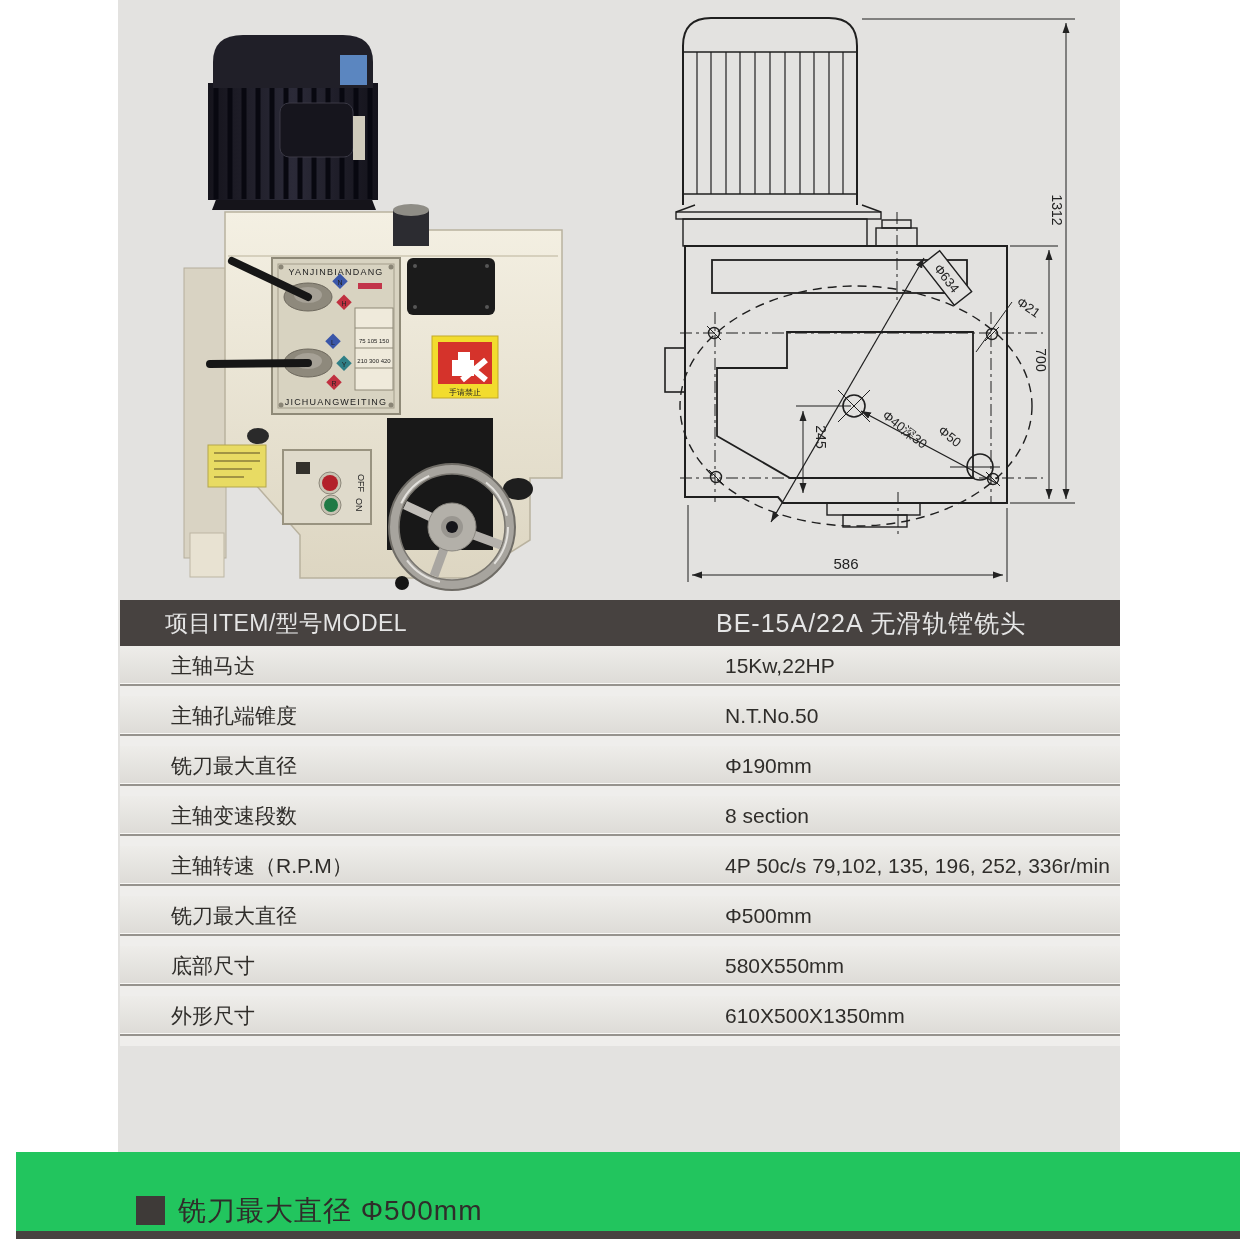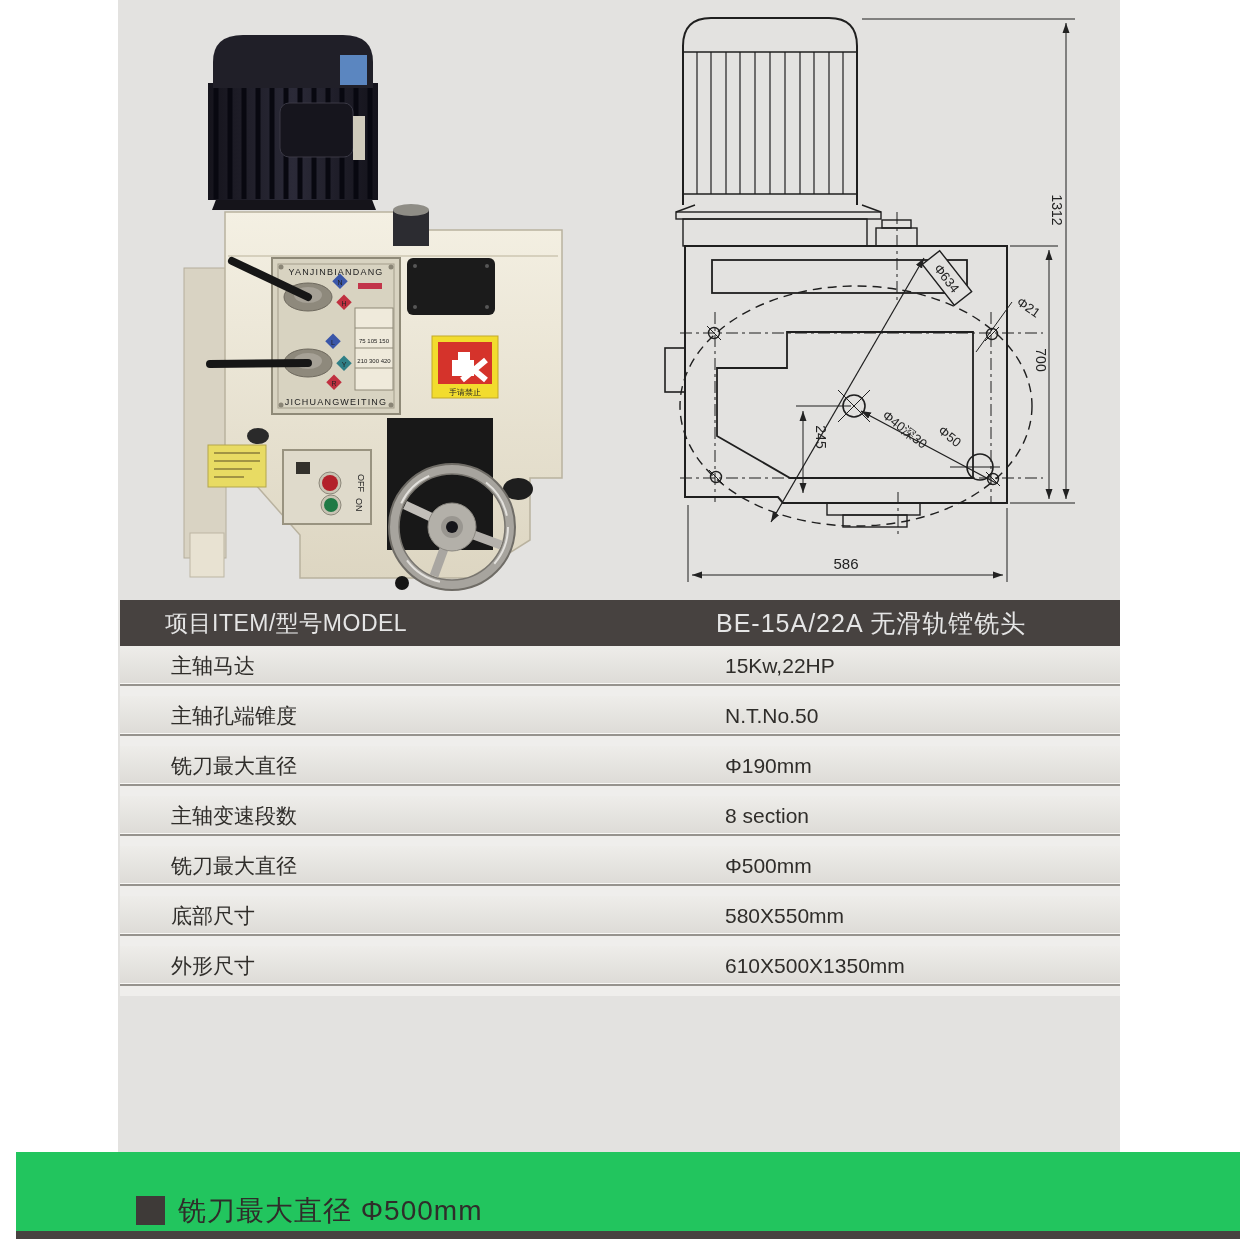--- a/index.html
+++ b/index.html
@@ -312,20 +312,26 @@
     </div>
   </div>
 
   <div class="row">
     <div class="band">
       <span class="row-label">主轴变速段数</span>
       <span class="row-value">8 section</span>
     </div>
   </div>
 
+  <div class="row">
+    <div class="band">
+      <span class="row-label">主轴转速（R.P.M）</span>
+      <span class="row-value">4P 50c/s 79,102, 135, 196, 252, 336r/min</span>
+    </div>
+  </div>
 
   <div class="row">
     <div class="band">
       <span class="row-label">铣刀最大直径</span>
       <span class="row-value">Φ500mm</span>
     </div>
   </div>
 
   <div class="row">
     <div class="band">

